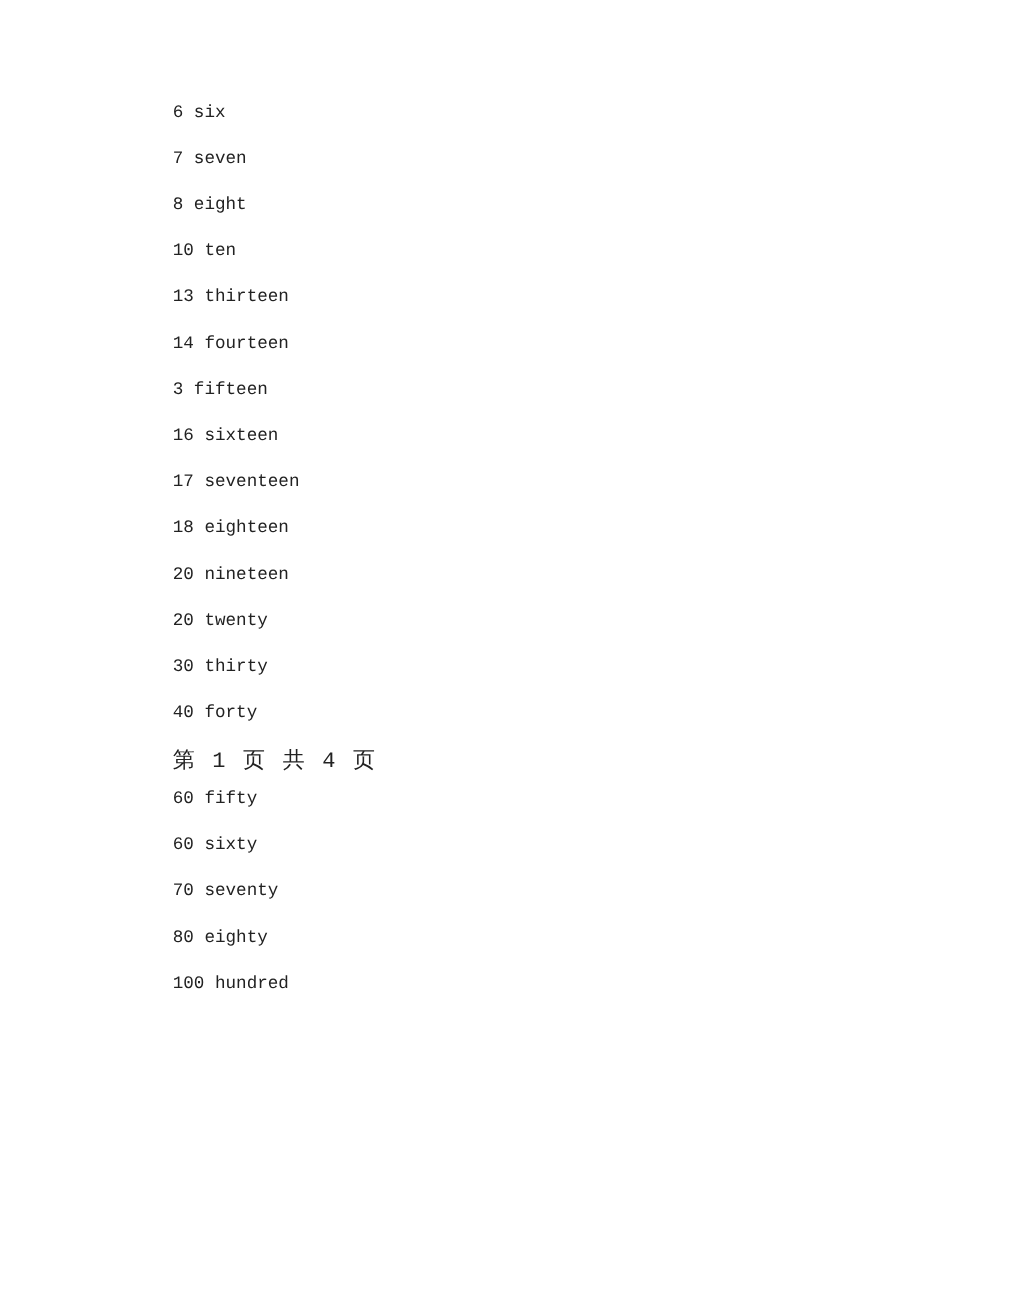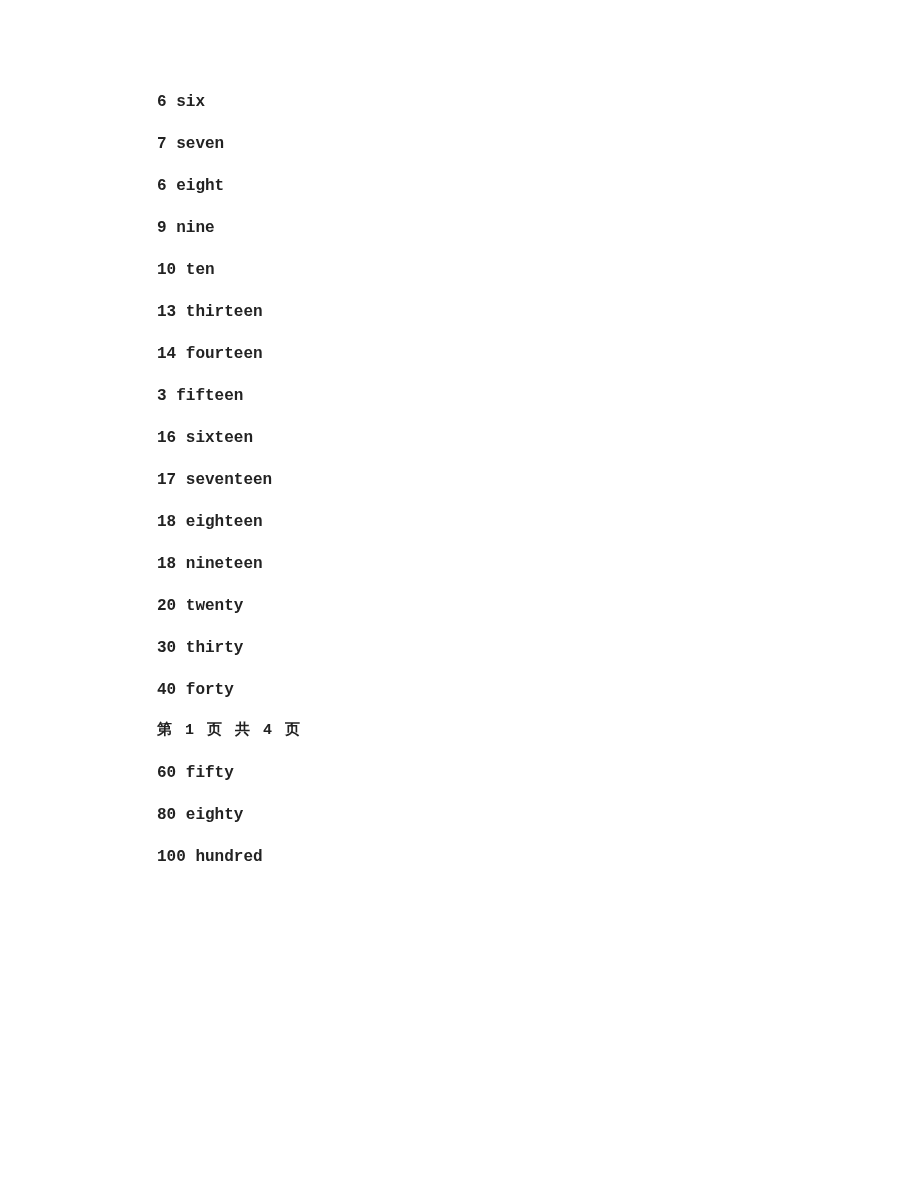--- a/index.html
+++ b/index.html
@@ -12,57 +12,57 @@
       background: #ffffff;
       width: 920px;
       min-height: 1191px;
       font-family: 'Courier New', Courier, monospace;
       font-size: 16px;
       color: #222222;
     }
 
     .content {
       padding: 90px 0 80px 157px;
-      font-weight: bold;
     }
 
     .list-item {
       margin-bottom: 18px;
       line-height: 1.5;
       white-space: pre;
     }
 
     .page-note {
-      margin-bottom: 18px;
+      margin-bottom: 6px;
       line-height: 1.5;
       white-space: pre;
-      font-size: 15px;
+      font-size: 20px;
       letter-spacing: 2px;
     }
   </style>
 </head>
 <body>
 
 <div class="content">
   <div id="items-container">
       <div class="list-item">6 six</div>
       <div class="list-item">7 seven</div>
-      <div class="list-item">6 eight</div>
-      <div class="list-item">9 nine</div>
+      <div class="list-item">8 eight</div>
       <div class="list-item">10 ten</div>
       <div class="list-item">13 thirteen</div>
       <div class="list-item">14 fourteen</div>
       <div class="list-item">3 fifteen</div>
       <div class="list-item">16 sixteen</div>
       <div class="list-item">17 seventeen</div>
       <div class="list-item">18 eighteen</div>
-      <div class="list-item">18 nineteen</div>
+      <div class="list-item">20 nineteen</div>
       <div class="list-item">20 twenty</div>
       <div class="list-item">30 thirty</div>
       <div class="list-item">40 forty</div>
     </div>
   <div class="page-note" id="page-note">第 1 页 共 4 页</div>
   <div id="items-after-container">
       <div class="list-item">60 fifty</div>
+      <div class="list-item">60 sixty</div>
+      <div class="list-item">70 seventy</div>
       <div class="list-item">80 eighty</div>
       <div class="list-item">100 hundred</div>
     </div>
 </div>
 
 </body></html>

